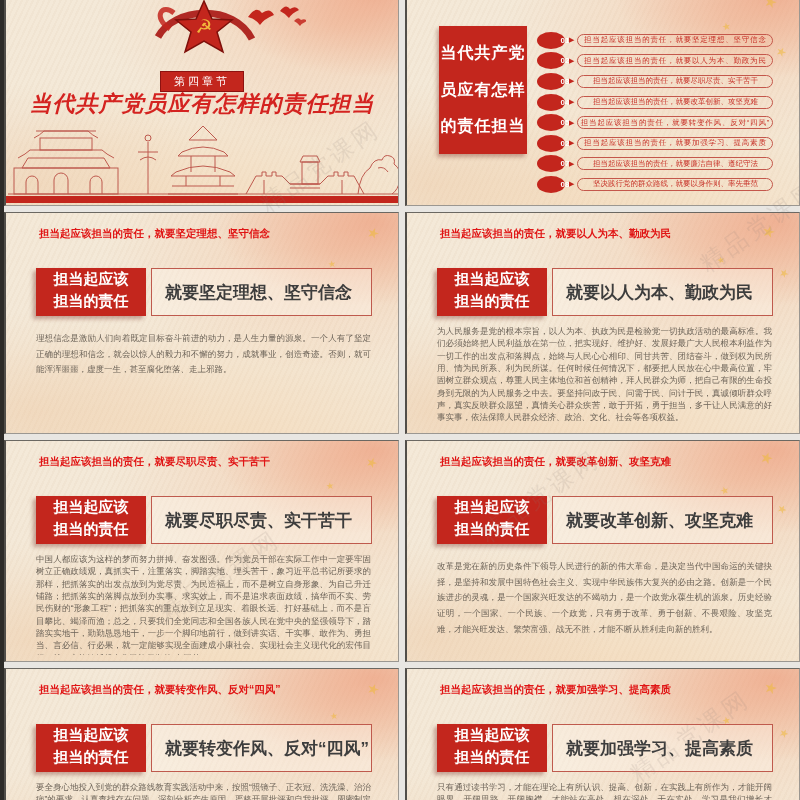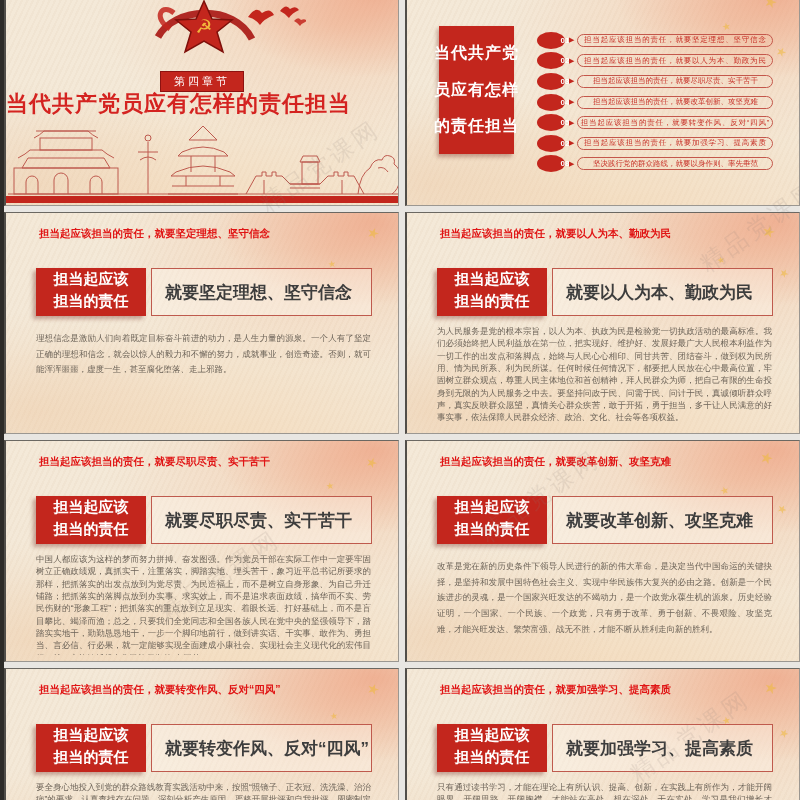--- a/index.html
+++ b/index.html
@@ -28,25 +28,25 @@
 
   .watermark { position:absolute; color:rgba(140,130,118,.14); font-size:24px;
     letter-spacing:4px; transform:rotate(-35deg); z-index:4; pointer-events:none; white-space:nowrap; }
 
   
   .emblem-svg { position:absolute; left:138px; top:14px; }
   .doves-svg  { position:absolute; left:240px; top:18px; }
   .badge { position:absolute; left:50%; top:86px; transform:translateX(-50%);
     background:#c3261d; border:1px solid #8e1210; color:#fff; font-size:11px;
     padding:2px 13px; border-radius:0; letter-spacing:3px; white-space:nowrap; }
-  .big-title { position:absolute; left:0; right:0; top:104px; text-align:left;
-    color:#d42320; font-size:22px; font-weight:bold; letter-spacing:1px; white-space:nowrap; }
+  .big-title { position:absolute; left:0; right:0; top:104px; text-align:center;
+    color:#d42320; font-size:22px; font-weight:bold; letter-spacing:1px; white-space:nowrap;font-style:italic; }
   .skyline-svg { position:absolute; left:0; bottom:9px; }
   .redbar { position:absolute; left:0; right:0; bottom:2px; height:7px; background:#c3261d; }
-  .agenda-side { position:absolute; left:32px; top:41px; width:75px; height:128px;
+  .agenda-side { position:absolute; left:32px; top:41px; width:88px; height:128px;
     background:#c3261d; box-shadow:-2px 3px 4px rgba(110,30,20,.35);
     display:flex; flex-direction:column; justify-content:center; align-items:center;text-align:right; }
   .agenda-side div { color:#fff; font-size:16px; font-weight:bold; line-height:2.3;
     letter-spacing:1px; white-space:nowrap; }
   .agenda-list { position:absolute; left:130px; top:45px; list-style:none; }
   .agenda-list li { height:20.6px; display:flex; align-items:center; }
   .num-circle { width:17px; height:17px; border-radius:50%; background:#c3261d;
     color:#fff; font-size:8px; font-weight:bold; display:flex; align-items:center;
     justify-content:center; flex:0 0 17px;padding-left:28px; }
   .tri { color:#c3261d; font-size:7px; margin:0 3px 0 4px; }
@@ -167,20 +167,25 @@
           <span class="num-circle">05</span>
           <span class="tri">▶</span>
           <span class="pill wide">担当起应该担当的责任，就要转变作风、反对“四风”</span>
           </li>
         <li>
           <span class="num-circle">02</span>
           <span class="tri">▶</span>
           <span class="pill wide">担当起应该担当的责任，就要加强学习、提高素质</span>
           </li>
         <li>
+          <span class="num-circle">07</span>
+          <span class="tri">▶</span>
+          <span class="pill">担当起应该担当的责任，就要廉洁自律、遵纪守法</span>
+          </li>
+        <li>
           <span class="num-circle">08</span>
           <span class="tri">▶</span>
           <span class="pill">坚决践行党的群众路线，就要以身作则、率先垂范</span>
           </li>
       </ul>
     </section>
 
     <section class="slide">
       <div class="corner-stars">
         <span style="right:14px;top:10px;font-size:14px;transform:rotate(20deg)">★</span>

